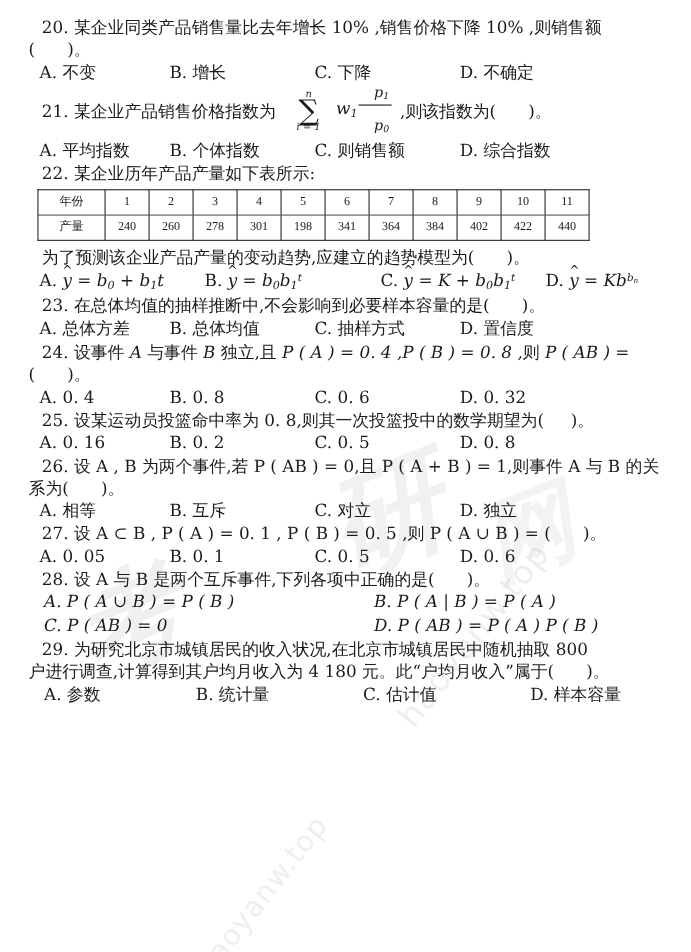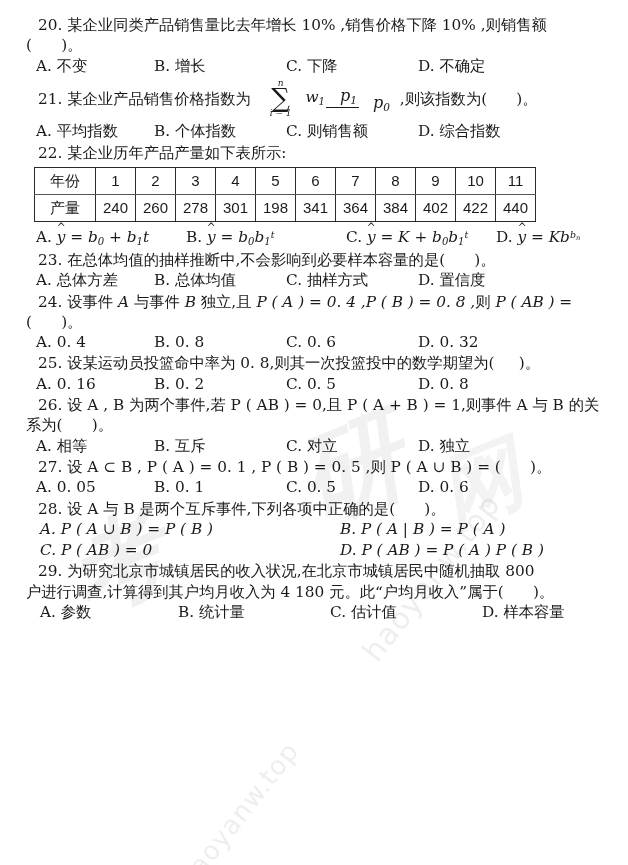--- a/index.html
+++ b/index.html
@@ -86,24 +86,24 @@
     flex-direction: column;
     align-items: center;
     font-size: 10px;
     line-height: 1;
     margin-right: 2px;
   }
   .sum .lim { font-style: italic; font-size: 9px; }
   .sum .sig { font-size: 26px; line-height: 0.82; font-family: "DejaVu Serif", serif; }
   .frac {
     display: inline-flex;
-    flex-direction: row;
+    flex-direction: column;
     align-items: center;
     vertical-align: middle;
-    font-size: 16px;
+    font-size: 13px;
     line-height: 1.05;
     margin: 0 1px;
     position: relative;
     top: -0.5px;
   }
   .frac .n { border-bottom: 1px solid #1a1a1a; padding: 0 2px 1px 2px; font-style: italic; }
   .frac .d { padding: 12px 2px 0 2px; font-style: italic; }
 
   sub { font-size: 0.66em; vertical-align: -0.28em; font-style: italic; }
   sup { font-size: 0.62em; vertical-align: 0.45em; font-style: italic; }
@@ -119,22 +119,22 @@
     left: 50%;
     transform: translateX(-48%) scaleX(0.85);
     font-size: 0.82em;
     font-style: normal;
   }
 
   
   table.data {
     border-collapse: collapse;
     margin: 6px 0 8px 8px;
-    font-size: 15px;
-    font-family: Liberation Sans, sans-serif;
+    font-size: 11px;
+    font-family: Liberation Serif, serif;
   }
   table.data td, table.data th {
     border: 1px solid #2a2a2a;
     text-align: center;
     font-weight: normal;
     padding: 5px 0 6px 0;
     min-width: 39px;
     line-height: 1;
   }
   table.data td.rowhead, table.data th.rowhead {
@@ -222,20 +222,21 @@
         <td>341</td>
         <td>364</td>
         <td>384</td>
         <td>402</td>
         <td>422</td>
         <td>440</td>
       </tr>
     </tbody>
       </table>
 
+    <span class="q-line indent">为了预测该企业产品产量的变动趋势,应建立的趋势模型为(&nbsp;&nbsp;&nbsp;&nbsp;&nbsp;&nbsp;)。</span>
 
     <div class="opts" style="grid-template-columns:150px 160px 150px auto; margin-left:10px;">
       <span class="opt">
         <span>A.</span>
         <span class="hat">y</span> =
         <span class="mi">b<sub>0</sub></span> + <span class="mi">b<sub>1</sub></span><span class="mi">t</span>
       </span>
       <span class="opt">
         <span>B.</span>
         <span class="hat">y</span> =

